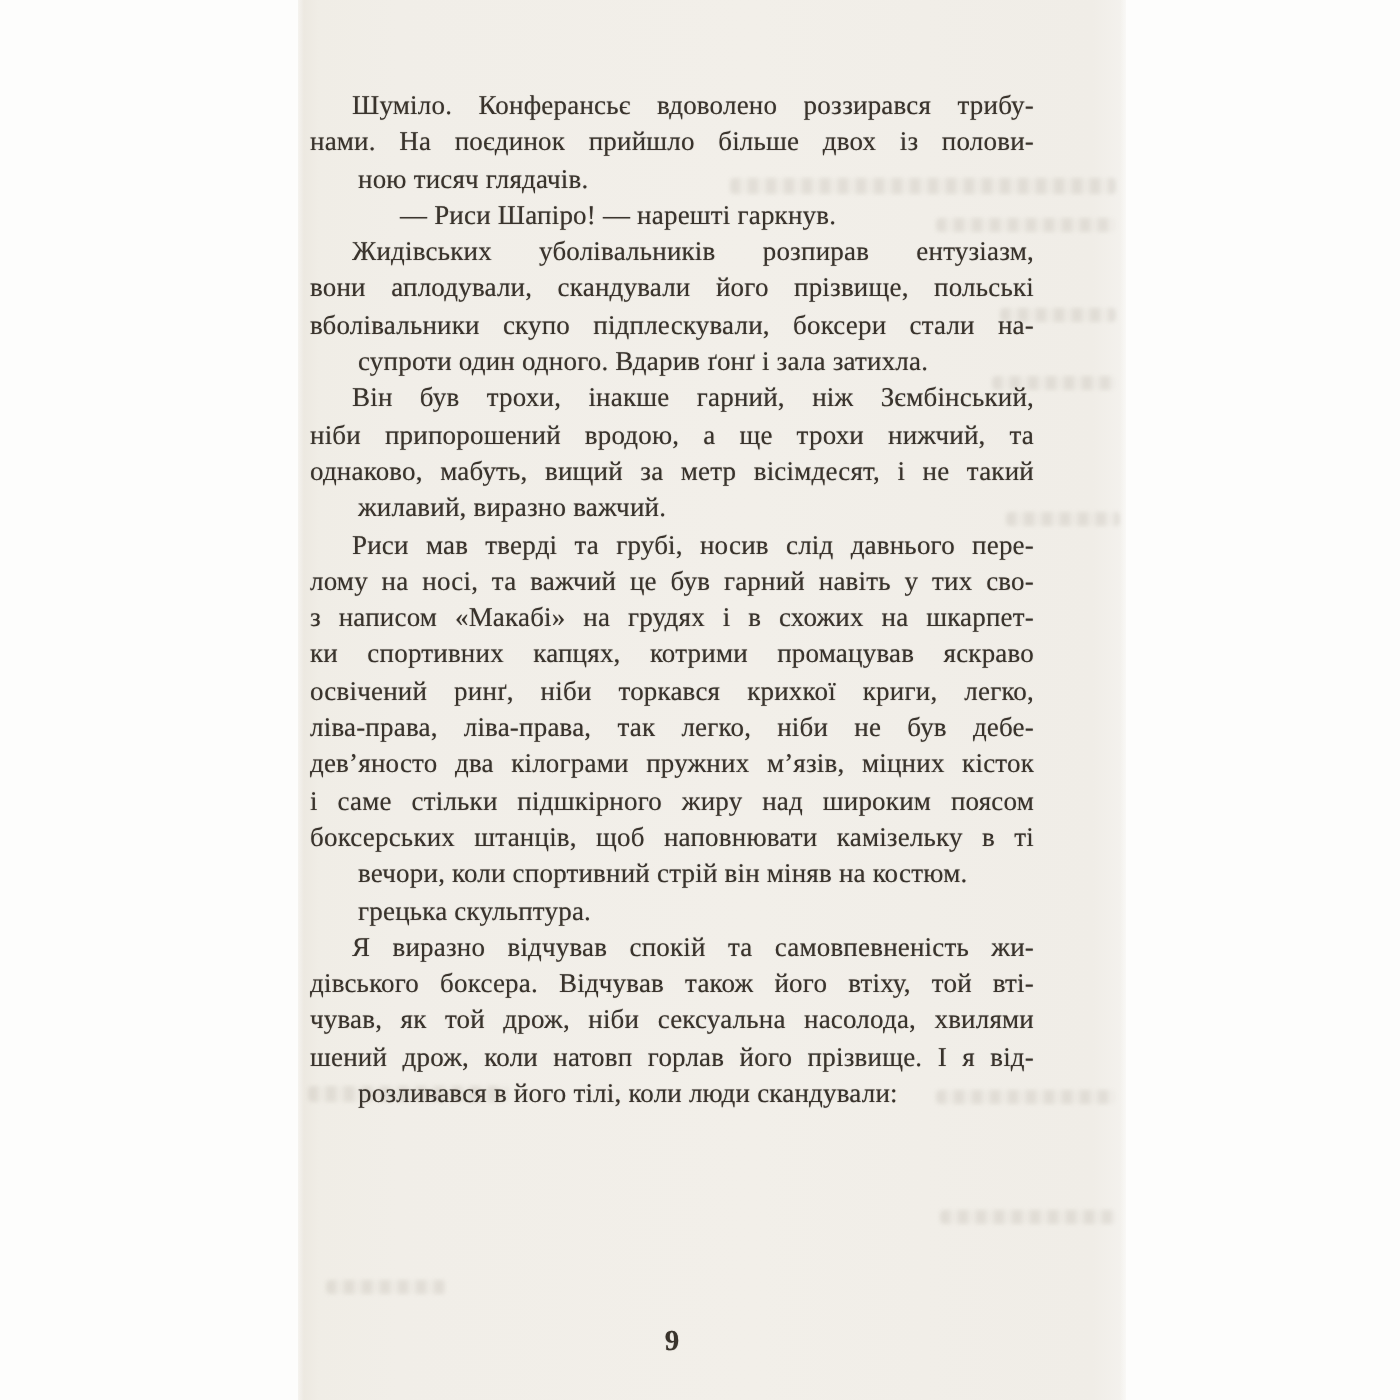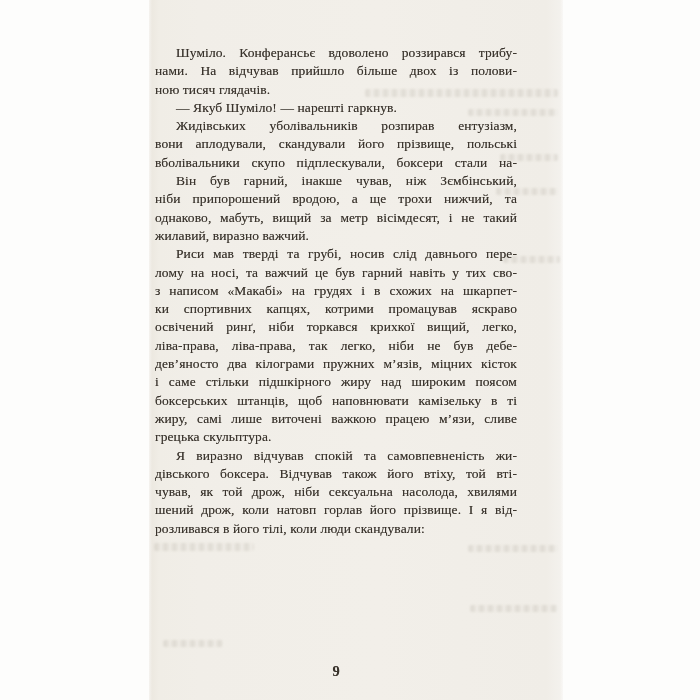--- a/index.html
+++ b/index.html
@@ -62,21 +62,21 @@
     letter-spacing: 0.1px;
     text-shadow: 0 0 0.5px rgba(57,51,44,0.55);
   }
   .line {
     white-space: nowrap;
     text-align: justify;
     text-align-last: justify;
     height: 18.3px;
   }
   .line.indent { text-indent: 21px; }
-  .line.end { text-align-last: left; }
+  .line.end { text-align-last: left; margin-left: 24px; }
   .page-number {
     position: absolute;
     left: 155px; top: 663px;
     width: 362px;
     text-align: center;
     color: var(--ink);
     font-size: 14.5px;
     font-weight: 700;
     text-shadow: 0 0 0.5px rgba(57,51,44,0.55);
   }
@@ -93,40 +93,41 @@
     <div class="bleed-mark" style="left:347px; top:188px; width:62px;  height:7px;"></div>
     <div class="bleed-mark" style="left:354px; top:256px; width:57px;  height:7px;"></div>
     <div class="bleed-mark" style="left:5px;   top:543px; width:100px; height:8px;"></div>
     <div class="bleed-mark" style="left:319px; top:545px; width:90px;  height:7px;"></div>
     <div class="bleed-mark" style="left:321px; top:605px; width:88px;  height:7px;"></div>
     <div class="bleed-mark" style="left:14px;  top:640px; width:60px;  height:7px;"></div>
   </div>
 
   <div class="text-block">
       <div class="line indent">Шуміло. Конферансьє вдоволено роззирався трибу-</div>
-      <div class="line">нами. На відчував прийшло більше двох із полови-</div>
+      <div class="line">нами. На поєдинок прийшло більше двох із полови-</div>
       <div class="line end">ною тисяч глядачів.</div>
-      <div class="line indent end">— Якуб Шуміло! — нарешті гаркнув.</div>
+      <div class="line indent end">— Риси Шапіро! — нарешті гаркнув.</div>
       <div class="line indent">Жидівських уболівальників розпирав ентузіазм,</div>
       <div class="line">вони аплодували, скандували його прізвище, польські</div>
       <div class="line">вболівальники скупо підплескували, боксери стали на-</div>
-      <div class="line indent">Він був гарний, інакше чував, ніж Зємбінський,</div>
+      <div class="line end">супроти один одного. Вдарив ґонґ і зала затихла.</div>
+      <div class="line indent">Він був трохи, інакше гарний, ніж Зємбінський,</div>
       <div class="line">ніби припорошений вродою, а ще трохи нижчий, та</div>
       <div class="line">однаково, мабуть, вищий за метр вісімдесят, і не такий</div>
       <div class="line end">жилавий, виразно важчий.</div>
       <div class="line indent">Риси мав тверді та грубі, носив слід давнього пере-</div>
       <div class="line">лому на носі, та важчий це був гарний навіть у тих сво-</div>
       <div class="line">з написом «Макабі» на грудях і в схожих на шкарпет-</div>
       <div class="line">ки спортивних капцях, котрими промацував яскраво</div>
-      <div class="line">освічений ринґ, ніби торкався крихкої вищий, легко,</div>
+      <div class="line">освічений ринґ, ніби торкався крихкої криги, легко,</div>
       <div class="line">ліва-права, ліва-права, так легко, ніби не був дебе-</div>
       <div class="line">дев’яносто два кілограми пружних м’язів, міцних кісток</div>
       <div class="line">і саме стільки підшкірного жиру над широким поясом</div>
       <div class="line">боксерських штанців, щоб наповнювати камізельку в ті</div>
-      <div class="line">жиру, самі лише виточені важкою працею м’язи, сливе</div>
+      <div class="line end">вечори, коли спортивний стрій він міняв на костюм.</div>
       <div class="line end">грецька скульптура.</div>
       <div class="line indent">Я виразно відчував спокій та самовпевненість жи-</div>
       <div class="line">дівського боксера. Відчував також його втіху, той вті-</div>
       <div class="line">чував, як той дрож, ніби сексуальна насолода, хвилями</div>
       <div class="line">шений дрож, коли натовп горлав його прізвище. І я від-</div>
       <div class="line end">розливався в його тілі, коли люди скандували:</div>
     </div>
 
   <div class="page-number">9</div>
 

